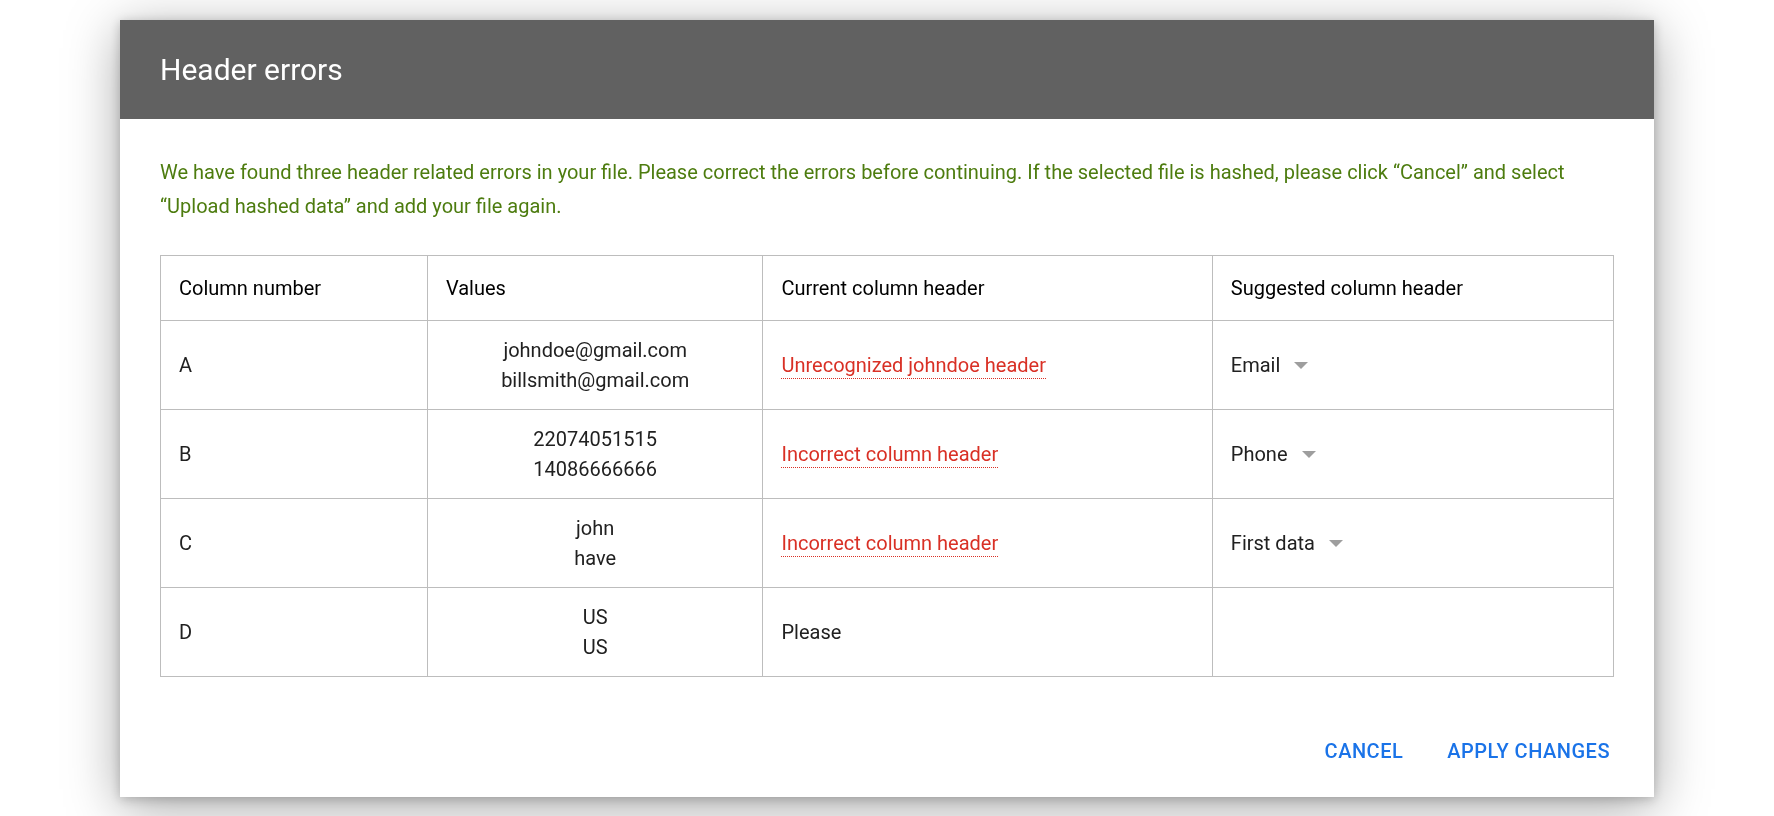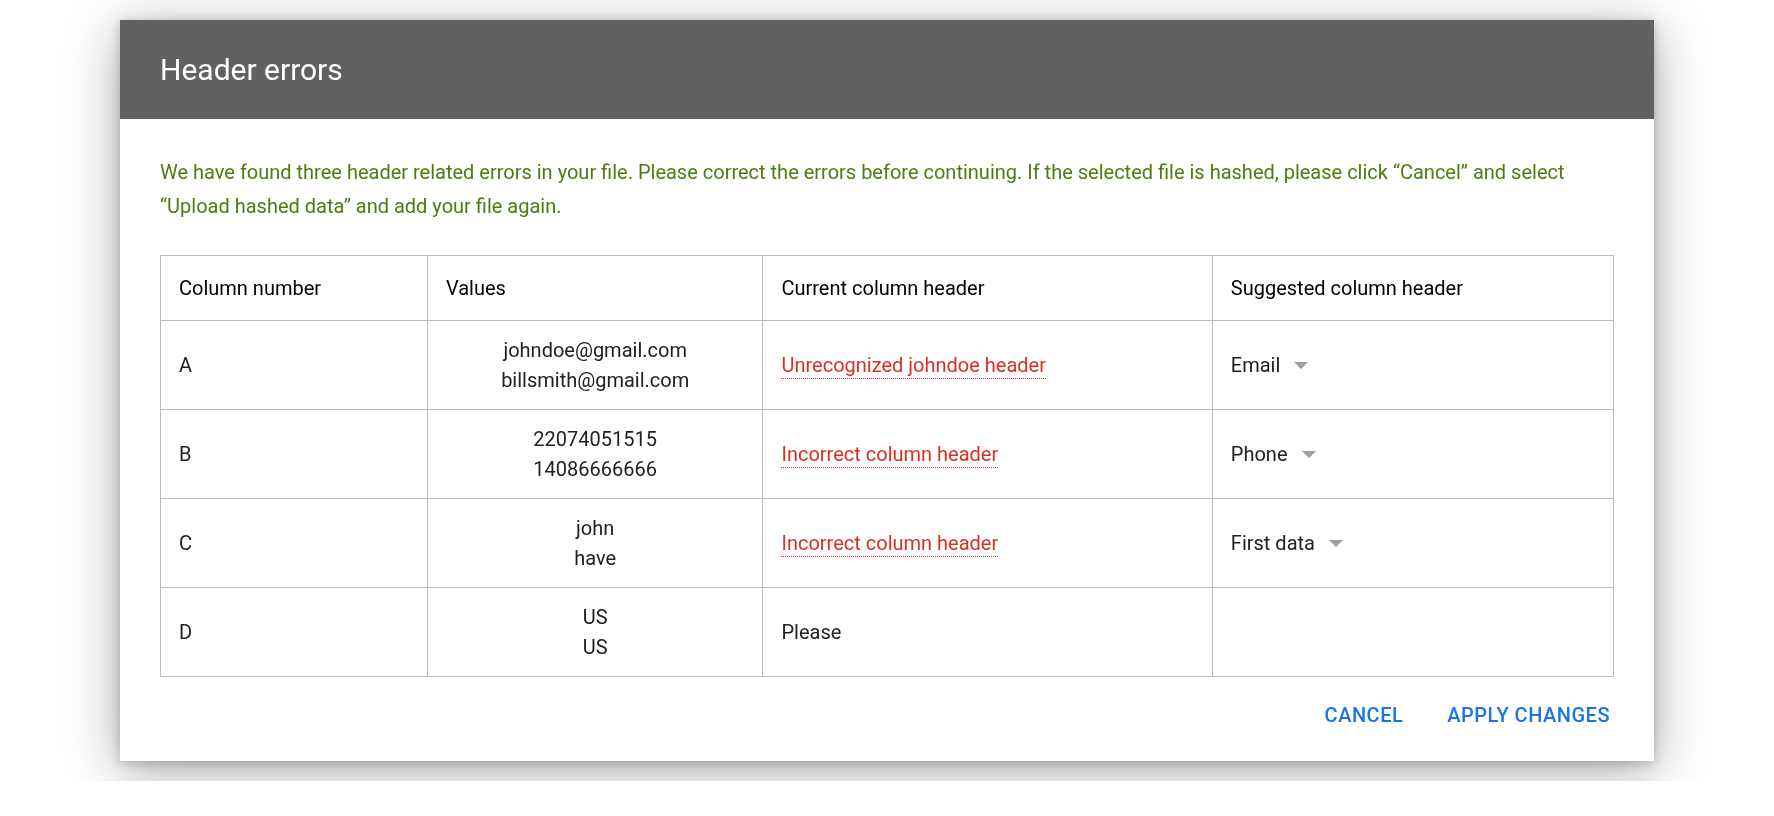--- a/index.html
+++ b/index.html
@@ -77,21 +77,21 @@
       width: 0;
       height: 0;
       border-left: 7px solid transparent;
       border-right: 7px solid transparent;
       border-top: 7px solid #9e9e9e;
     }
     .actions {
       display: flex;
       justify-content: flex-end;
       gap: 36px;
-      margin-top: 20px;
+      margin-top: 56px;
     }
     .btn {
       background: none;
       border: none;
       font-size: 20px;
       font-weight: 500;
       color: #1a73e8;
       letter-spacing: 0.5px;
       cursor: pointer;
       padding: 6px 4px;

